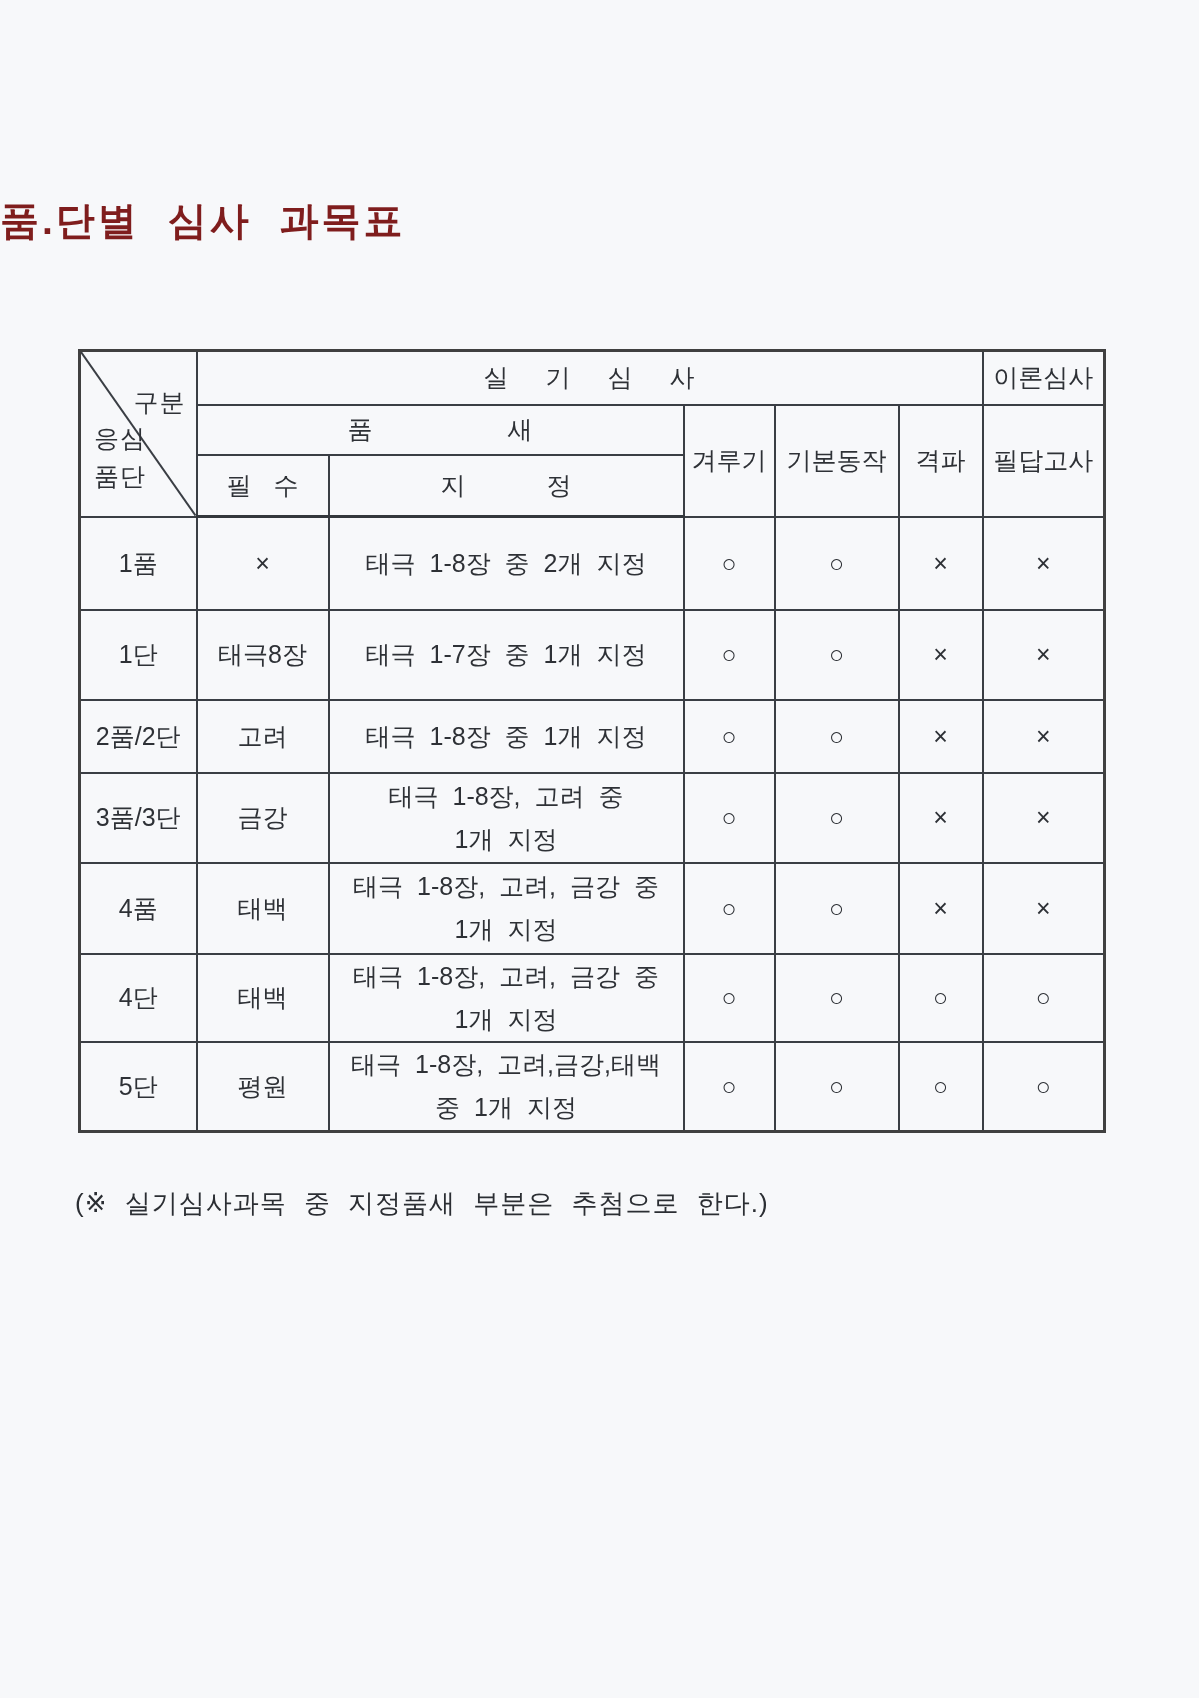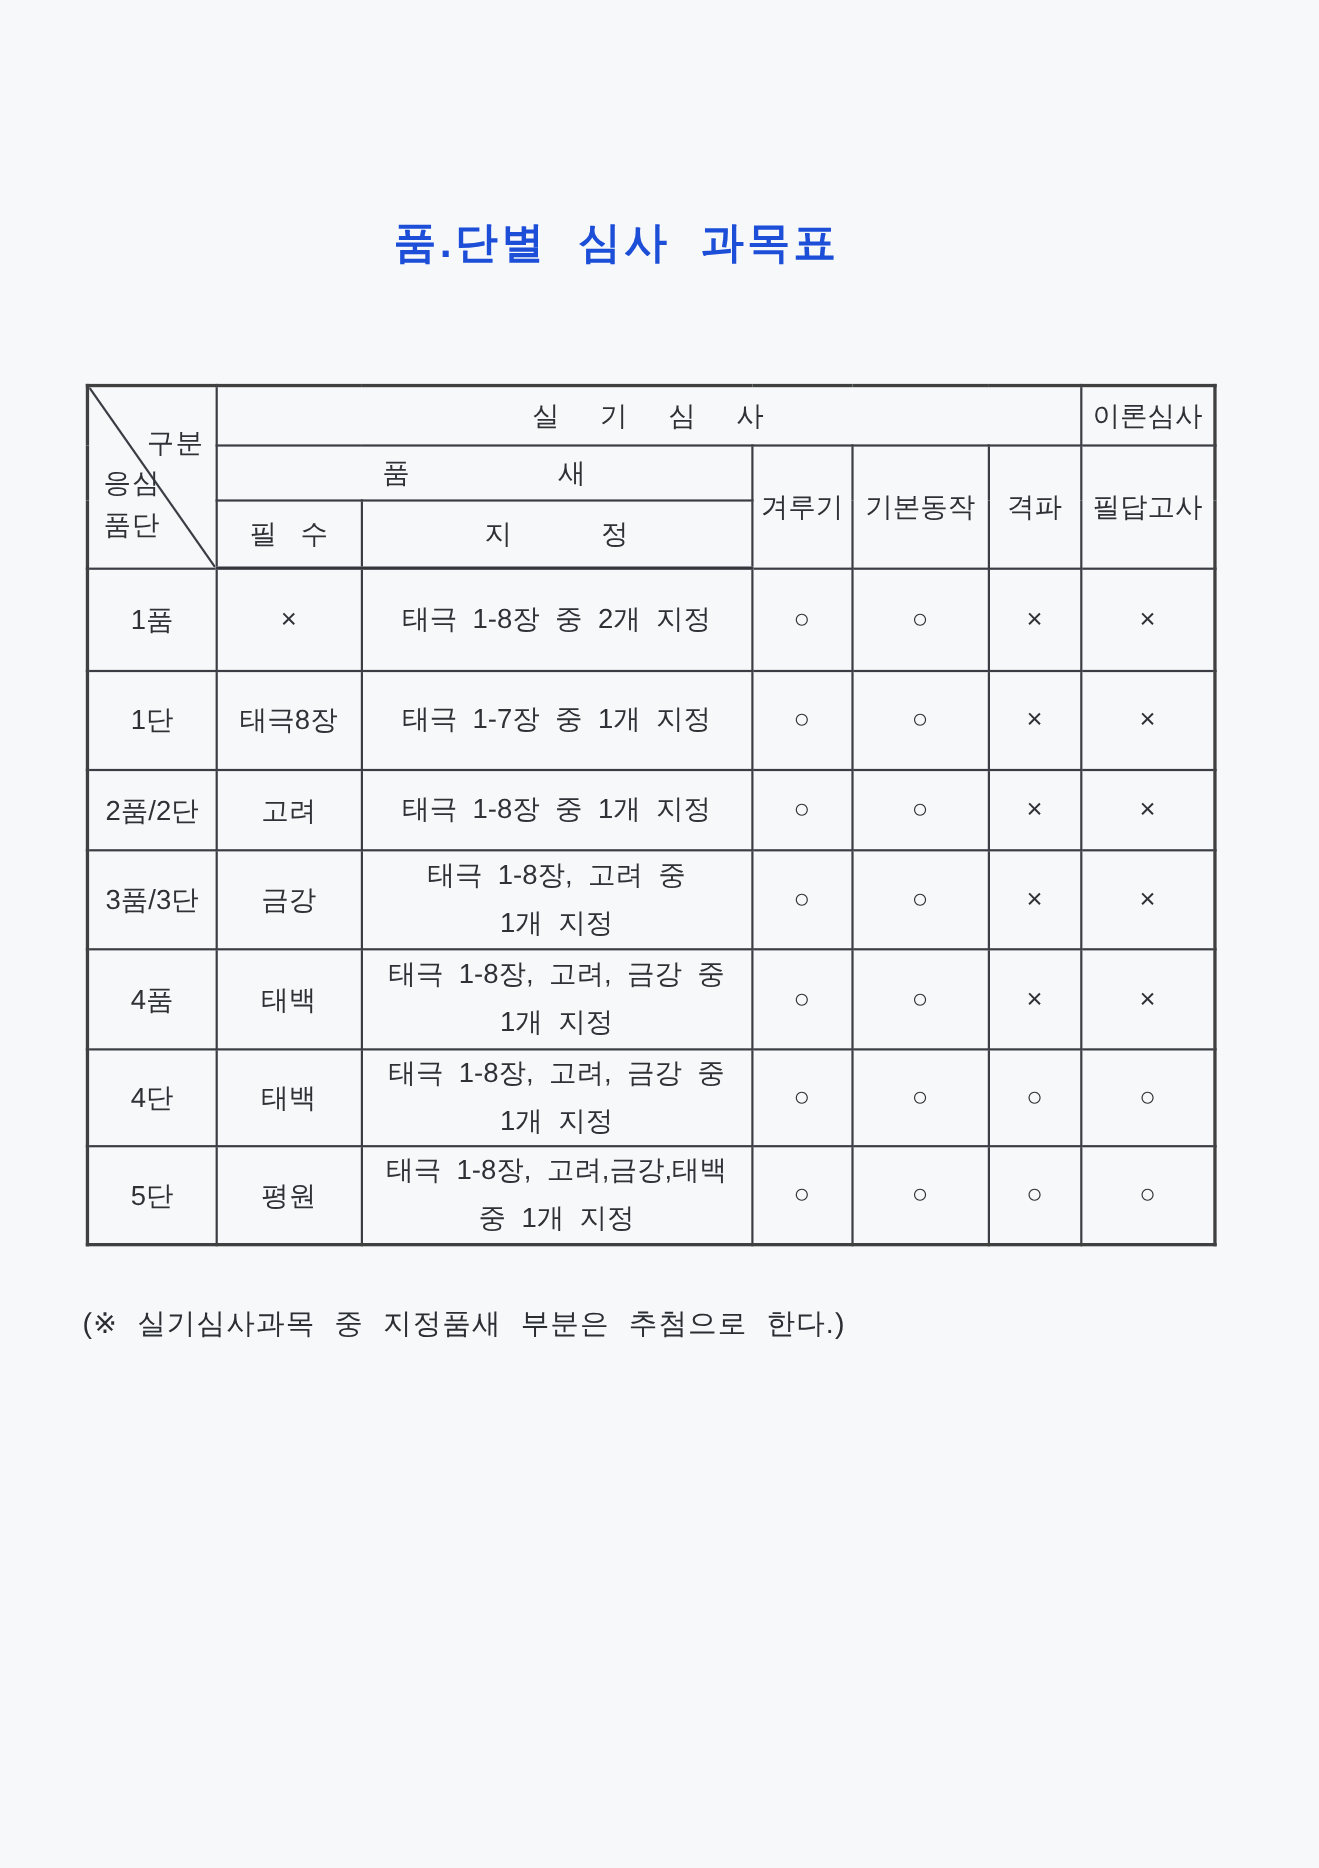--- a/index.html
+++ b/index.html
@@ -6,22 +6,22 @@
   body{
     width:1199px;height:1698px;position:relative;
     background:#f7f8fa;
     font-family:"Liberation Sans","DejaVu Sans",sans-serif;
     color:#2b2e33;
   }
   .page{position:absolute;inset:0;overflow:hidden;}
 
   .title{
     position:absolute;top:194px;left:0;width:1121px;
-    text-align:center;font-size:39px;font-weight:600;
-    letter-spacing:3px;word-spacing:14px;color:#1d4ed8;
+    font-size:39px;font-weight:600;
+    letter-spacing:3px;word-spacing:14px;color:#7f1d1d;
   }
 
   table.exam{
     position:absolute;left:78px;top:349px;
     width:1025px;border-collapse:collapse;table-layout:fixed;
     border:3px solid #404040;
   }
   table.exam td{
     border:2px solid #3a3e44;
     text-align:center;vertical-align:middle;
@@ -33,21 +33,21 @@
 
   td.corner{position:relative;}
   td.corner svg{position:absolute;inset:0;width:100%;height:100%;}
   .corner-lbl{position:absolute;font-size:25px;letter-spacing:1px;}
   .lbl-gubun{top:34px;right:10px;}
   .lbl-eung{top:70px;left:13px;}
   .lbl-pum{top:108px;left:13px;}
 
   td.h-prac{word-spacing:28px;letter-spacing:1px;}
   td.h-poom{word-spacing:128px;}
-  td.h-req{word-spacing:15px;font-family:Liberation Serif, serif;}
+  td.h-req{word-spacing:15px;}
   td.h-des{word-spacing:74px;}
 
   td.des{
     text-align:left;padding-left:26px;padding-right:6px;
     white-space:pre-line;line-height:1.72;word-spacing:7px;
   }
   td.mark{font-size:40px;font-weight:400;}
   td[data-mark="×"]{font-size:27px;}
 
   .footnote{

